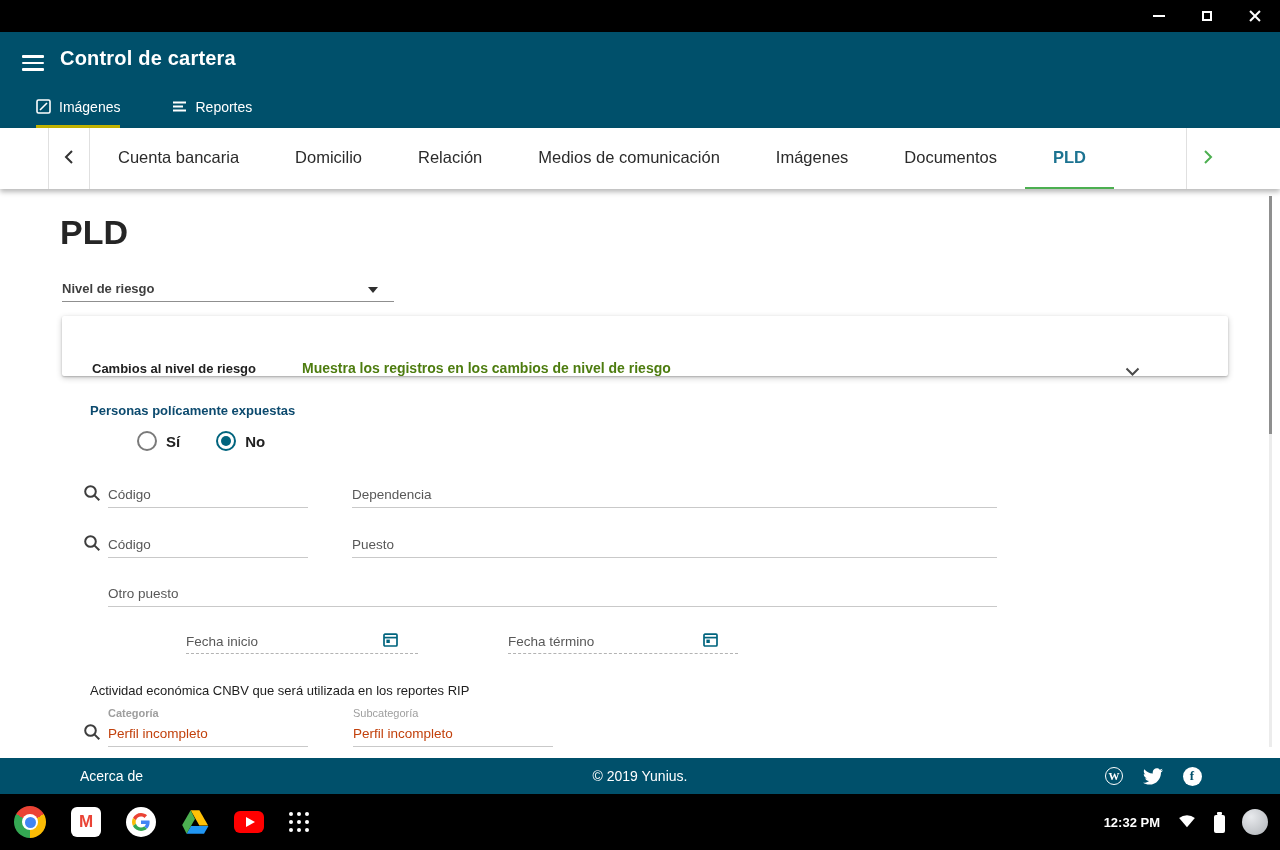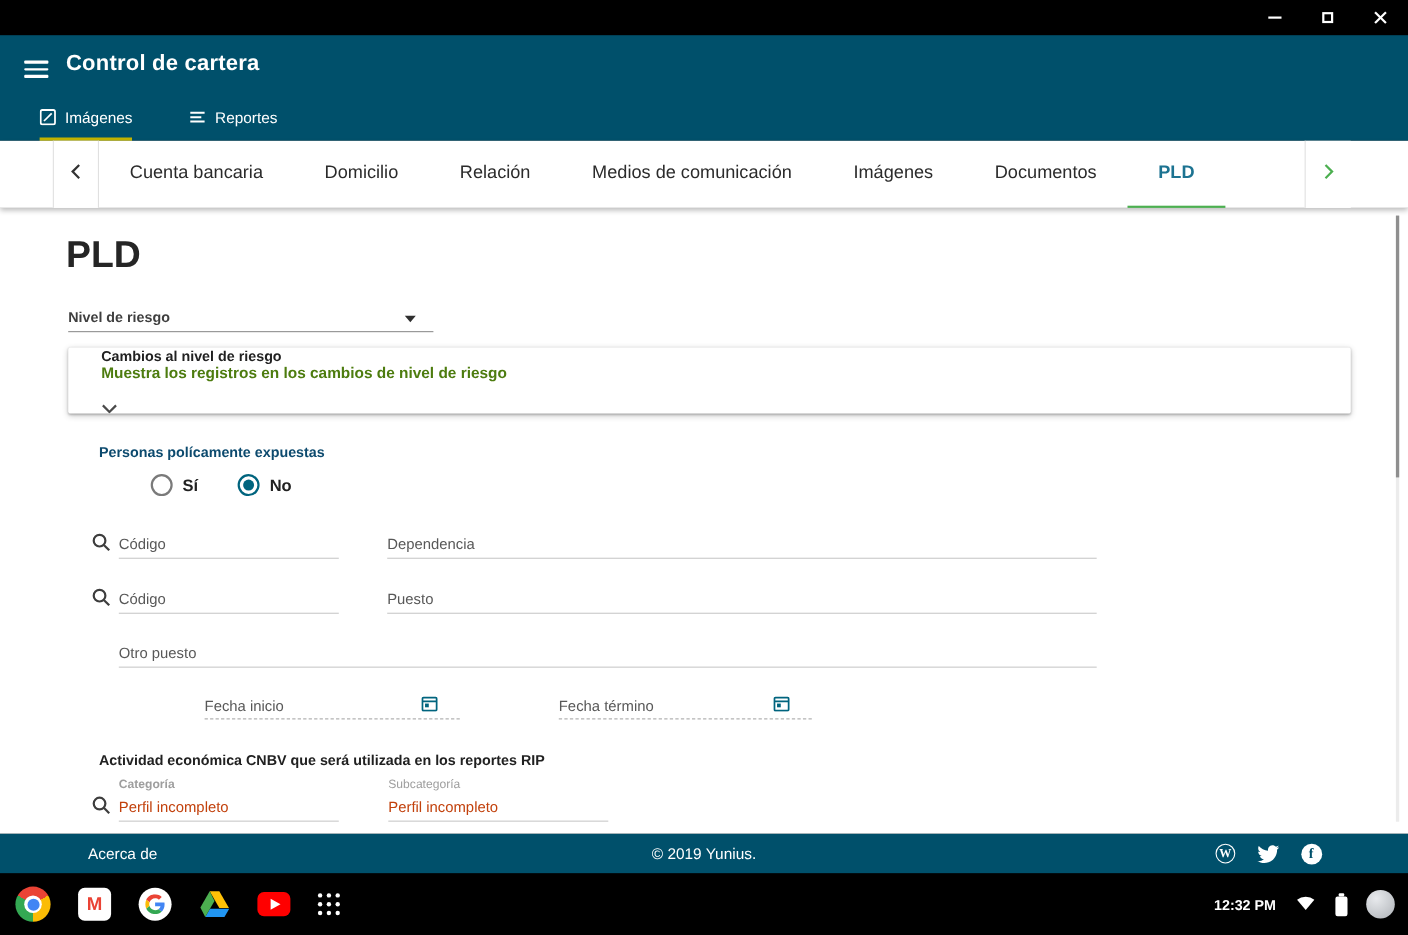--- a/index.html
+++ b/index.html
@@ -40,21 +40,21 @@
   
   .content { position:absolute; top:189px; left:0; width:1280px; height:569px; background:#fff; overflow:hidden; }
   .pld-heading { position:absolute; left:60px; top:24px; font-size:34px; font-weight:700; color:#252525; }
 
   .nivel-label { position:absolute; left:62px; top:92px; font-size:13px; font-weight:600; color:#3f3f3f; cursor:pointer; }
   .nivel-caret { position:absolute; left:368px; top:98px; width:0; height:0; border-left:5px solid transparent; border-right:5px solid transparent; border-top:6px solid #2f2f2f; cursor:pointer; }
   .nivel-line { position:absolute; left:62px; top:112px; width:332px; height:1px; background:#8f8f8f; }
 
   .exp-panel { position:absolute; left:62px; top:127px; width:1166px; height:60px; background:#fff; border-radius:2px;
                box-shadow:0 1px 2px rgba(0,0,0,.22), 0 2px 6px rgba(0,0,0,.2);
-               display:flex; align-items:flex-start; padding-left:30px; cursor:pointer;flex-direction:column; }
+               display:flex; align-items:flex-end; padding-left:30px; cursor:pointer; }
   .exp-title { width:210px; font-size:13px; font-weight:700; color:#212121; }
   .exp-desc { flex:1; font-size:14px; color:#4d7c0f;font-weight:bold; }
   .exp-chevron { margin-right:88px; display:grid; place-items:center; }
 
   .pep-label { position:absolute; left:90px; top:214px; font-size:13px; font-weight:700; color:#0c4a6e; }
   .radio-row { position:absolute; left:92px; top:242px; display:flex; align-items:center;padding-left:45px; }
   .radio-group { display:flex; align-items:center; cursor:pointer; }
   .radio-group + .radio-group { margin-left:36px; }
   .radio-circle { width:20px; height:20px; border-radius:50%; border:2px solid #7a7a7a; position:relative; }
   .radio-group.selected .radio-circle { border-color:#00647e; }
@@ -62,21 +62,21 @@
   .radio-label { margin-left:9px; font-size:15px; font-weight:700; color:#212121; }
 
   .f-label { position:absolute; font-size:13.5px; color:#585858; }
   .f-line  { position:absolute; height:1px; background:#c9c9c9; }
   .f-line-dashed { position:absolute; height:0; border-bottom:1.5px dashed #b3b3b3; }
   .f-float { position:absolute; font-size:11px; color:#9e9e9e; }
   .f-value { position:absolute; font-size:13.5px; color:#c2410c; }
   .search-ic { position:absolute; cursor:pointer; }
   .cal-ic { position:absolute; cursor:pointer; }
 
-  .cnbv-label { position:absolute; left:90px; top:494px; font-size:13px; font-weight:700; color:#212121; }
+  .cnbv-label { position:absolute; left:90px; top:494px; font-size:13px; font-weight:400; color:#212121; }
 
   .scroll-track { position:absolute; right:8px; top:7px; width:3px; height:551px; background:#ececec; }
   .scroll-thumb { position:absolute; right:8px; top:7px; width:3px; height:238px; background:#8f8f8f; }
 
   
   .footer { position:absolute; top:758px; left:0; width:1280px; height:36px; background:#00506b; color:#fff;
             display:flex; align-items:center; }
   .footer-about { position:absolute; left:80px; font-size:14px; cursor:pointer; }
   .footer-copy { position:absolute; left:0; width:1280px; text-align:center; font-size:14px; }
   .footer-social { position:absolute; right:78px; display:flex; align-items:center; gap:19px; }

